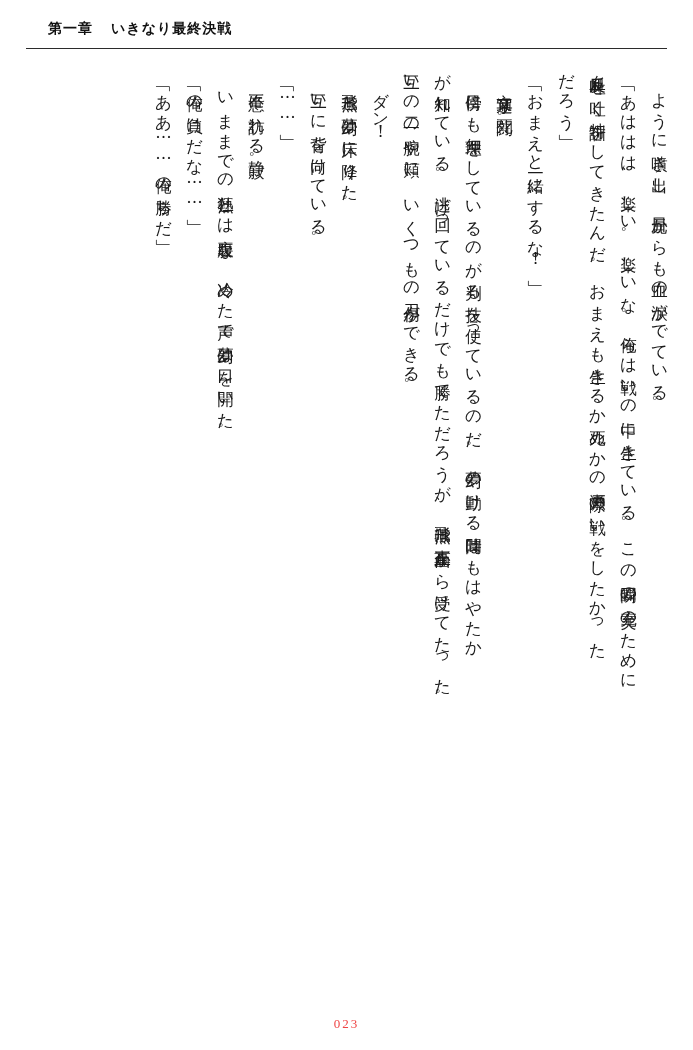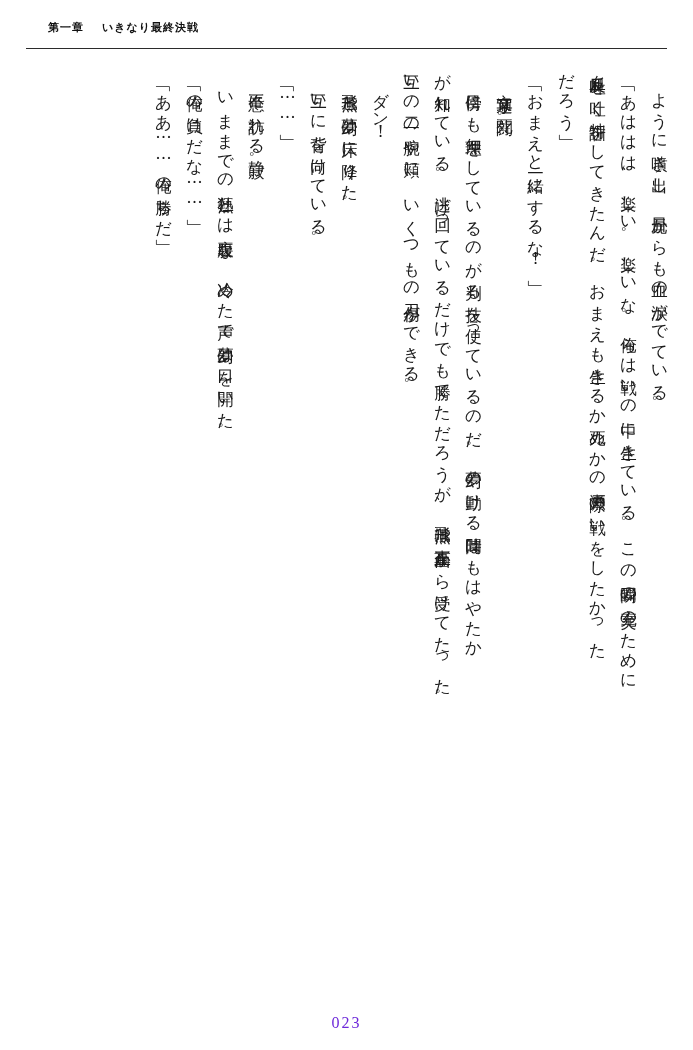--- a/index.html
+++ b/index.html
@@ -22,21 +22,21 @@
     width: 693px;
     height: 1050px;
     background: #ffffff;
   }
 
   
   .runhead {
     position: absolute;
     top: 20px;
     left: 48px;
-    font-size: 11px;
+    font-size: 14px;
     letter-spacing: 1px;
     font-weight: 700;
     white-space: nowrap;
     color: #111;
   }
   .runhead .chap-no {
     margin-right: 18px;
   }
 
   
@@ -79,23 +79,23 @@
   .col.indent {
     padding-top: 19px;
   }
 
   .folio {
     position: absolute;
     bottom: 18px;
     left: 0;
     width: 693px;
     text-align: center;
-    font-size: 16px;
+    font-size: 13px;
     letter-spacing: 2px;
-    color: #6d28d9;
+    color: #ef4444;
     font-family: "Liberation Serif", serif;
   }
 </style>
 </head>
 <body>
 
 <div class="page">
 
   <div class="runhead">
     <span class="chap-no">第一章</span><span>いきなり最終決戦</span>

